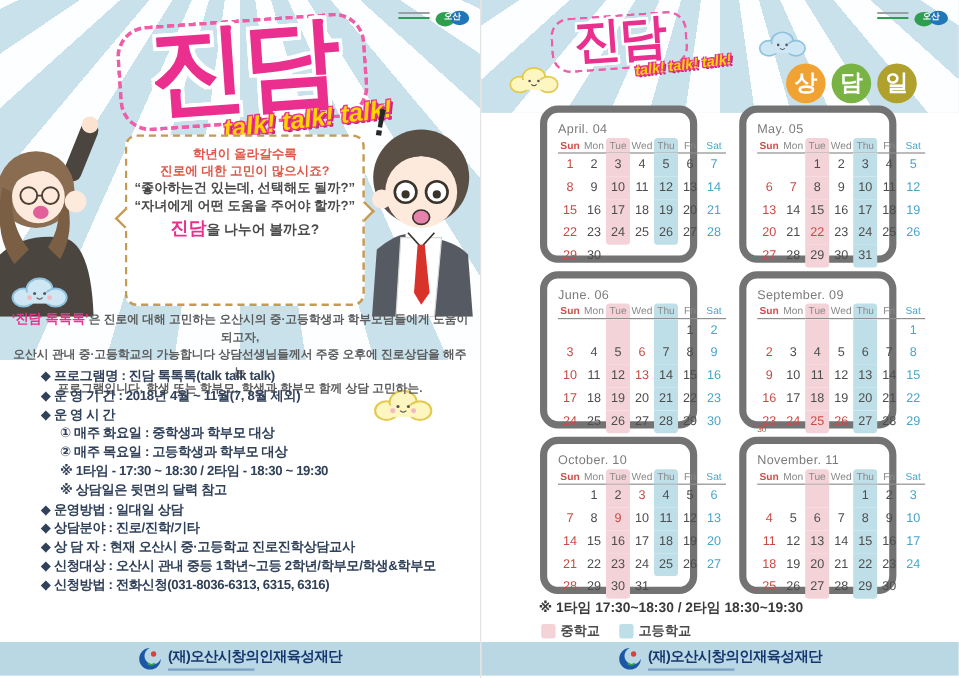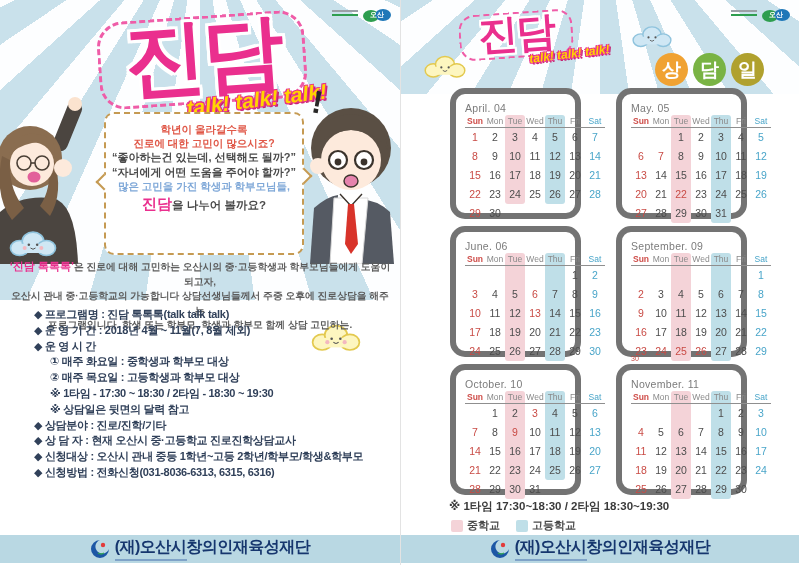--- a/index.html
+++ b/index.html
@@ -86,21 +86,21 @@
   #cal4{left:49px;top:364px}#cal5{left:215px;top:364px}
 
   .note{position:absolute;left:48px;top:499px;font-size:11.5px;font-weight:700;color:#3a3a3a;white-space:nowrap}
   .legend{position:absolute;left:50px;top:518px;display:flex;gap:16px;align-items:flex-start}
   .lg{display:flex;align-items:center;gap:4px;font-size:11px;font-weight:600;color:#4a4a4a}
   .lg .sw{width:12px;height:12px;border-radius:2px;display:inline-block}
 
   
   .foot{position:absolute;left:0;right:0;top:535px;height:28px;background:#b9d8e3;display:flex;align-items:center;justify-content:center;gap:5px}
   .foot .org{display:flex;flex-direction:column;align-items:flex-start}
-  .foot .org .nm{font-size:16px;font-weight:800;color:#16366e;letter-spacing:-.5px}
+  .foot .org .nm{font-size:12px;font-weight:800;color:#16366e;letter-spacing:-.5px}
   .foot .org .sub2{width:72px;height:2px;background:#7fa3c8;margin-top:1px}
 </style>
 </head>
 <body>
 
 <div class="page" id="pageL">
   <div class="burst" id="burstL"></div>
 
   <div class="corner">
     <div class="txtlines"></div>
@@ -155,21 +155,20 @@
     </svg>
   </div>
 
   <div class="bubble">
     <div class="tail tailL"></div>
     <div class="tail tailR"></div>
     <div class="ln red">학년이 올라갈수록</div>
     <div class="ln red">진로에 대한 고민이 많으시죠?</div>
     <div class="ln dark">“좋아하는건 있는데, 선택해도 될까?”</div>
     <div class="ln dark">“자녀에게 어떤 도움을 주어야 할까?”</div>
-    <div class="ln blue">많은 고민을 가진 학생과 학부모님들,</div>
     <div class="last"><span class="hl">진담</span><span>을 나누어 볼까요?</span></div>
   </div>
 
   <div class="cloud" id="cloudL1">
     <svg width="50" height="32" viewBox="0 0 60 38">
       <g fill="#cfe7f4" stroke="#8fc3dd" stroke-width="2">
         <ellipse cx="14" cy="25" rx="11" ry="9"></ellipse>
           <ellipse cx="30" cy="17" rx="13" ry="11"></ellipse>
           <ellipse cx="46" cy="25" rx="11" ry="9"></ellipse>
       </g>
@@ -204,20 +203,21 @@
   </div>
 
   <div class="details">
       <div class="dline">◆ 프로그램명 : 진담 톡톡톡(talk talk talk)</div>
       <div class="dline">◆ 운 영 기 간 : 2018년 4월 ~ 11월(7, 8월 제외)</div>
       <div class="dline">◆ 운 영 시 간</div>
       <div class="dline ind">① 매주 화요일 : 중학생과 학부모 대상</div>
       <div class="dline ind">② 매주 목요일 : 고등학생과 학부모 대상</div>
       <div class="dline ind">※ 1타임 - 17:30 ~ 18:30 / 2타임 - 18:30 ~ 19:30</div>
       <div class="dline ind">※ 상담일은 뒷면의 달력 참고</div>
+      <div class="dline">◆ 운영방법 : 일대일 상담</div>
       <div class="dline">◆ 상담분야 : 진로/진학/기타</div>
       <div class="dline">◆ 상 담 자 : 현재 오산시 중·고등학교 진로진학상담교사</div>
       <div class="dline">◆ 신청대상 : 오산시 관내 중등 1학년~고등 2학년/학부모/학생&amp;학부모</div>
       <div class="dline">◆ 신청방법 : 전화신청(031-8036-6313, 6315, 6316)</div>
     </div>
 
   <div class="foot">
     <svg width="20" height="20" viewBox="0 0 20 20">
         <path d="M10 1 A9 9 0 1 0 19 10 A7 7 0 1 1 10 1" fill="#1c57a5"></path>
         <circle cx="13" cy="6" r="2.2" fill="#e23b3b"></circle>

